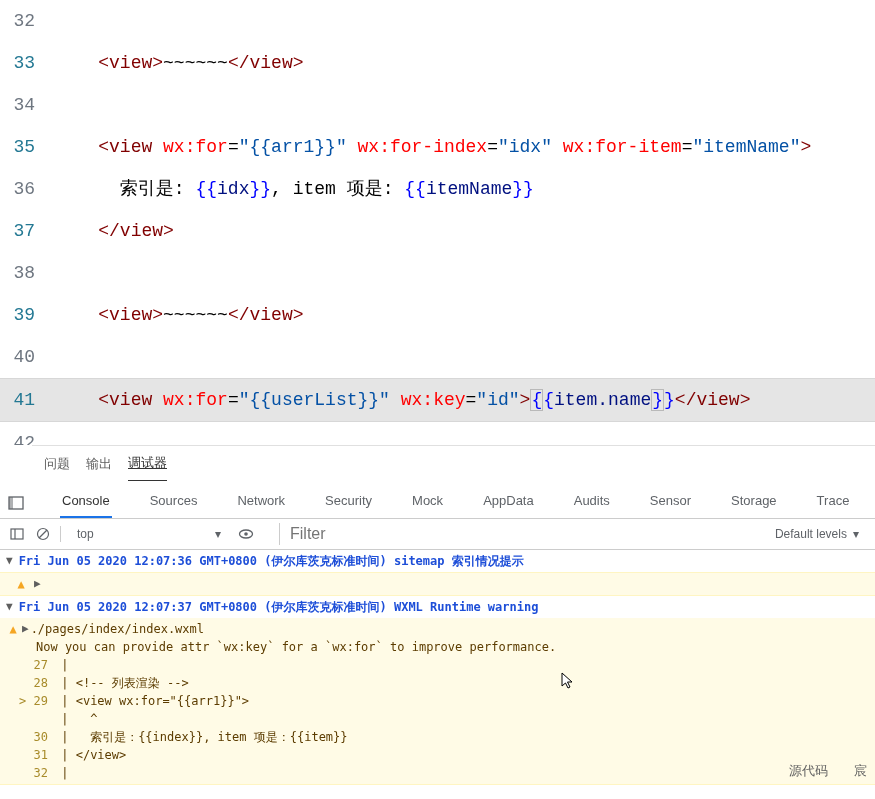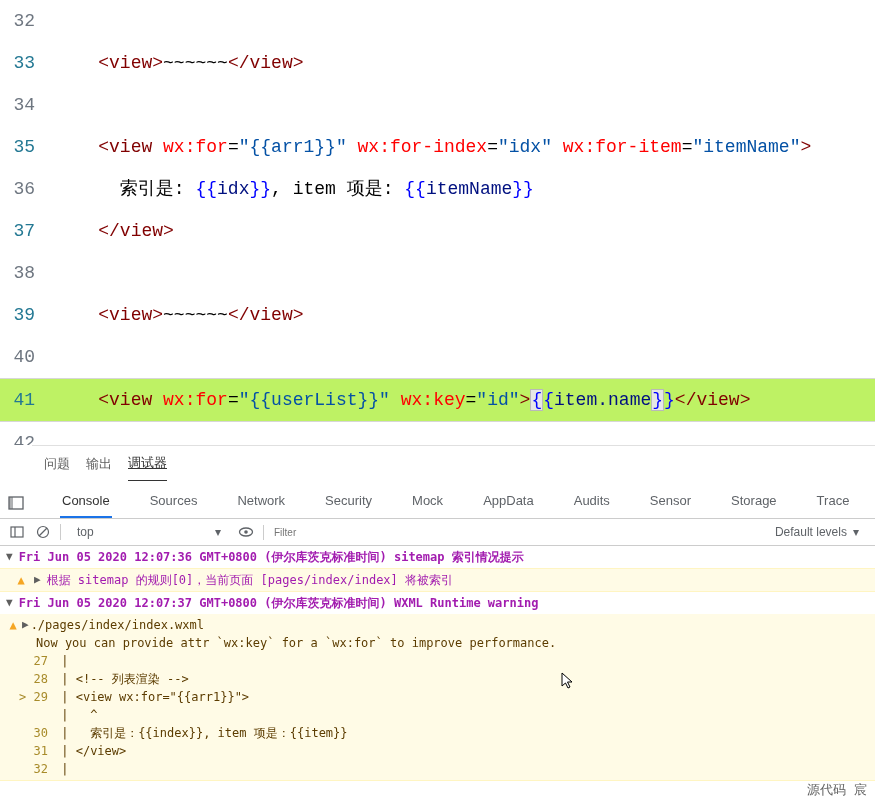--- a/index.html
+++ b/index.html
@@ -37,21 +37,21 @@
     }
     .tag-bracket { color: #800000; }
     .tag-name { color: #800000; }
     .attr-name { color: #ff0000; }
     .attr-eq { color: #000; }
     .attr-val { color: #0451a5; }
     .text-plain { color: #000; }
     .mustache { color: #0000ff; }
     .mustache-var { color: #001080; }
     .highlight-line {
-      background: #bef264;
+      background: #e5e5e5;
       border: 1px solid #d7d7d7;
       border-left: none;
       border-right: none;
     }
     .bracket-match { background: #e6e6e6; border: 1px solid #b9b9b9; }
 
     .panel-tabs {
       display: flex;
       align-items: center;
       border-top: 1px solid #e0e0e0;
@@ -81,45 +81,45 @@
       display: flex;
       align-items: center;
       border-bottom: 1px solid #ccc;
       padding: 4px 8px;
       gap: 8px;
       font-size: 12px;
       color: #5f6368;
     }
     .toolbar-icon { width: 18px; height: 18px; display: flex; align-items: center; justify-content: center; color: #5f6368; cursor: pointer; }
     .context-select { display: flex; align-items: center; gap: 6px; padding: 2px 8px; cursor: pointer; min-width: 160px; }
-    .filter-input { border: none; outline: none; padding: 2px 4px; font-size: 10px; color: #5f6368; flex: 1; border-left: 1px solid #ccc; padding-left: 10px; }
+    .filter-input { border: none; outline: none; padding: 2px 4px; font-size: 16px; color: #5f6368; flex: 1; border-left: 1px solid #ccc; padding-left: 10px; margin-left: 16px; }
     .levels-select { display: flex; align-items: center; gap: 6px; padding: 2px 8px; cursor: pointer; }
 
     .console-output {
       font-family: Menlo, Consolas, monospace;
       font-size: 12px;
       line-height: 18px;
       overflow: auto;
     }
     .group-header { display: flex; align-items: center; gap: 4px; padding: 2px 4px; }
     .group-header.warn { background: #fffbe6; border-bottom: 1px solid #fff5c2; border-top: 1px solid #fff5c2; }
     .disclosure { color: #5f5f5f; font-size: 11px; padding: 0 2px; cursor: pointer; }
     .warn-icon { color: #f5a623; width: 14px; display: inline-block; text-align: center; }
-    .console-text { color: #a21caf; }
+    .console-text { color: #1d4ed8; }
     .console-text.bold { font-weight: 600; }
     .warn-section {
       background: #fffbe6;
       border-bottom: 1px solid #fff5c2;
       padding: 2px 0 2px 6px;
       color: #5c3c00;
     }
     .warn-line { padding-left: 0; display: flex; }
     .warn-gutter { width: 48px; text-align: right; padding-right: 6px; color: #a88b2a; flex-shrink:0; }
     .warn-code { white-space: pre; }
-    .bottom-right-links { position: absolute; right: 8px; bottom: 0; font-size: 13px; color: #606060; display: flex; gap: 8px; }
+    .bottom-right-links { position: absolute; right: 8px; bottom: 19px; font-size: 13px; color: #606060; display: flex; gap: 26px; }
     .cursor-pointer {
       position: absolute;
       pointer-events: none;
       color: #000;
     }
   </style>
 </head>
 <body>
 
 <div class="editor-area" id="editor">
@@ -229,21 +229,20 @@
 </div>
 
 <div class="console-output">
   <div class="group-header">
     <span class="disclosure">▼</span>
     <span class="console-text bold">Fri Jun 05 2020 12:07:36 GMT+0800 (伊尔库茨克标准时间) sitemap 索引情况提示</span>
   </div>
   <div class="group-header warn" style="padding-left:14px;">
     <span class="warn-icon">▲</span>
     <span class="disclosure">▶</span>
-    <span class="console-text">根据 sitemap 的规则[0]，当前页面 [pages/index/index] 将被索引</span>
   </div>
   <div class="group-header">
     <span class="disclosure">▼</span>
     <span class="console-text bold">Fri Jun 05 2020 12:07:37 GMT+0800 (伊尔库茨克标准时间) WXML Runtime warning</span>
   </div>
   <div class="warn-section">
     <div class="warn-line">
       <span class="warn-icon" style="width:14px;">▲</span>
       <span class="disclosure">▶</span>
       <span class="warn-code">./pages/index/index.wxml</span>

